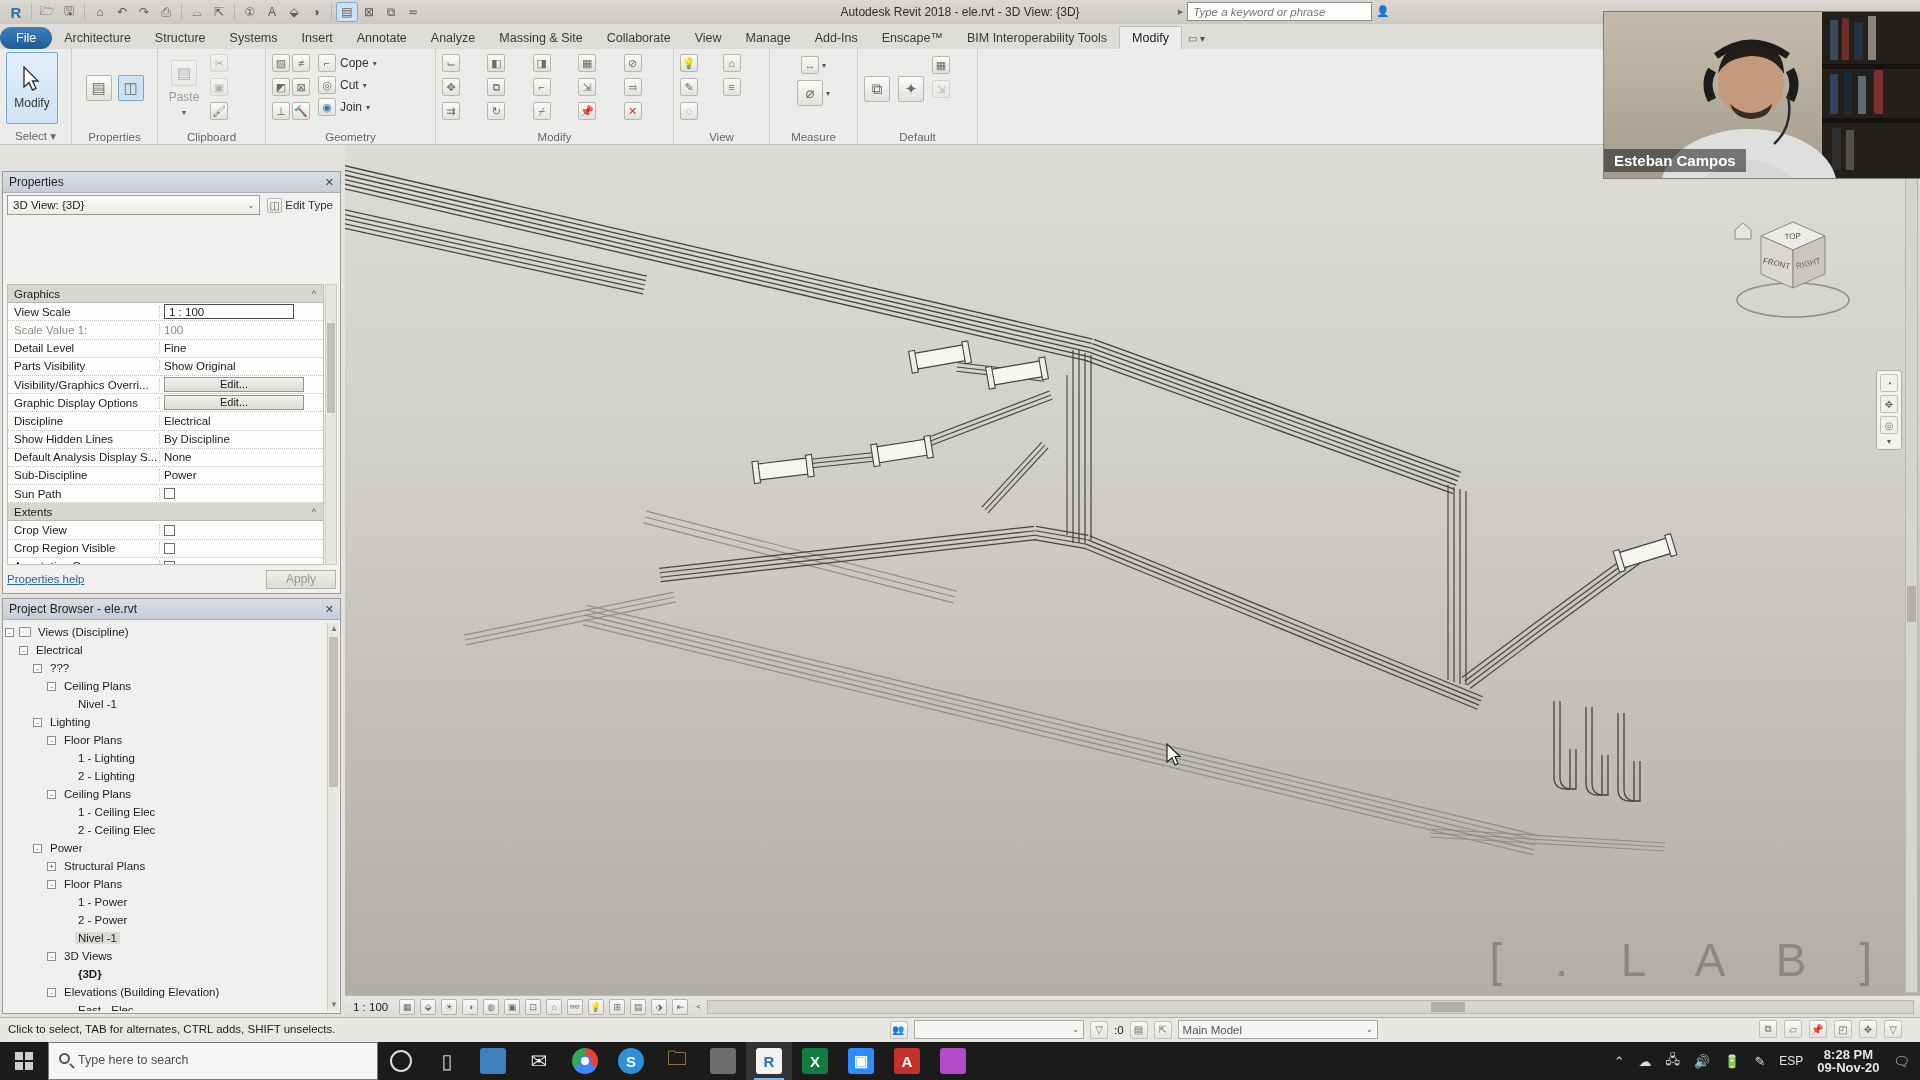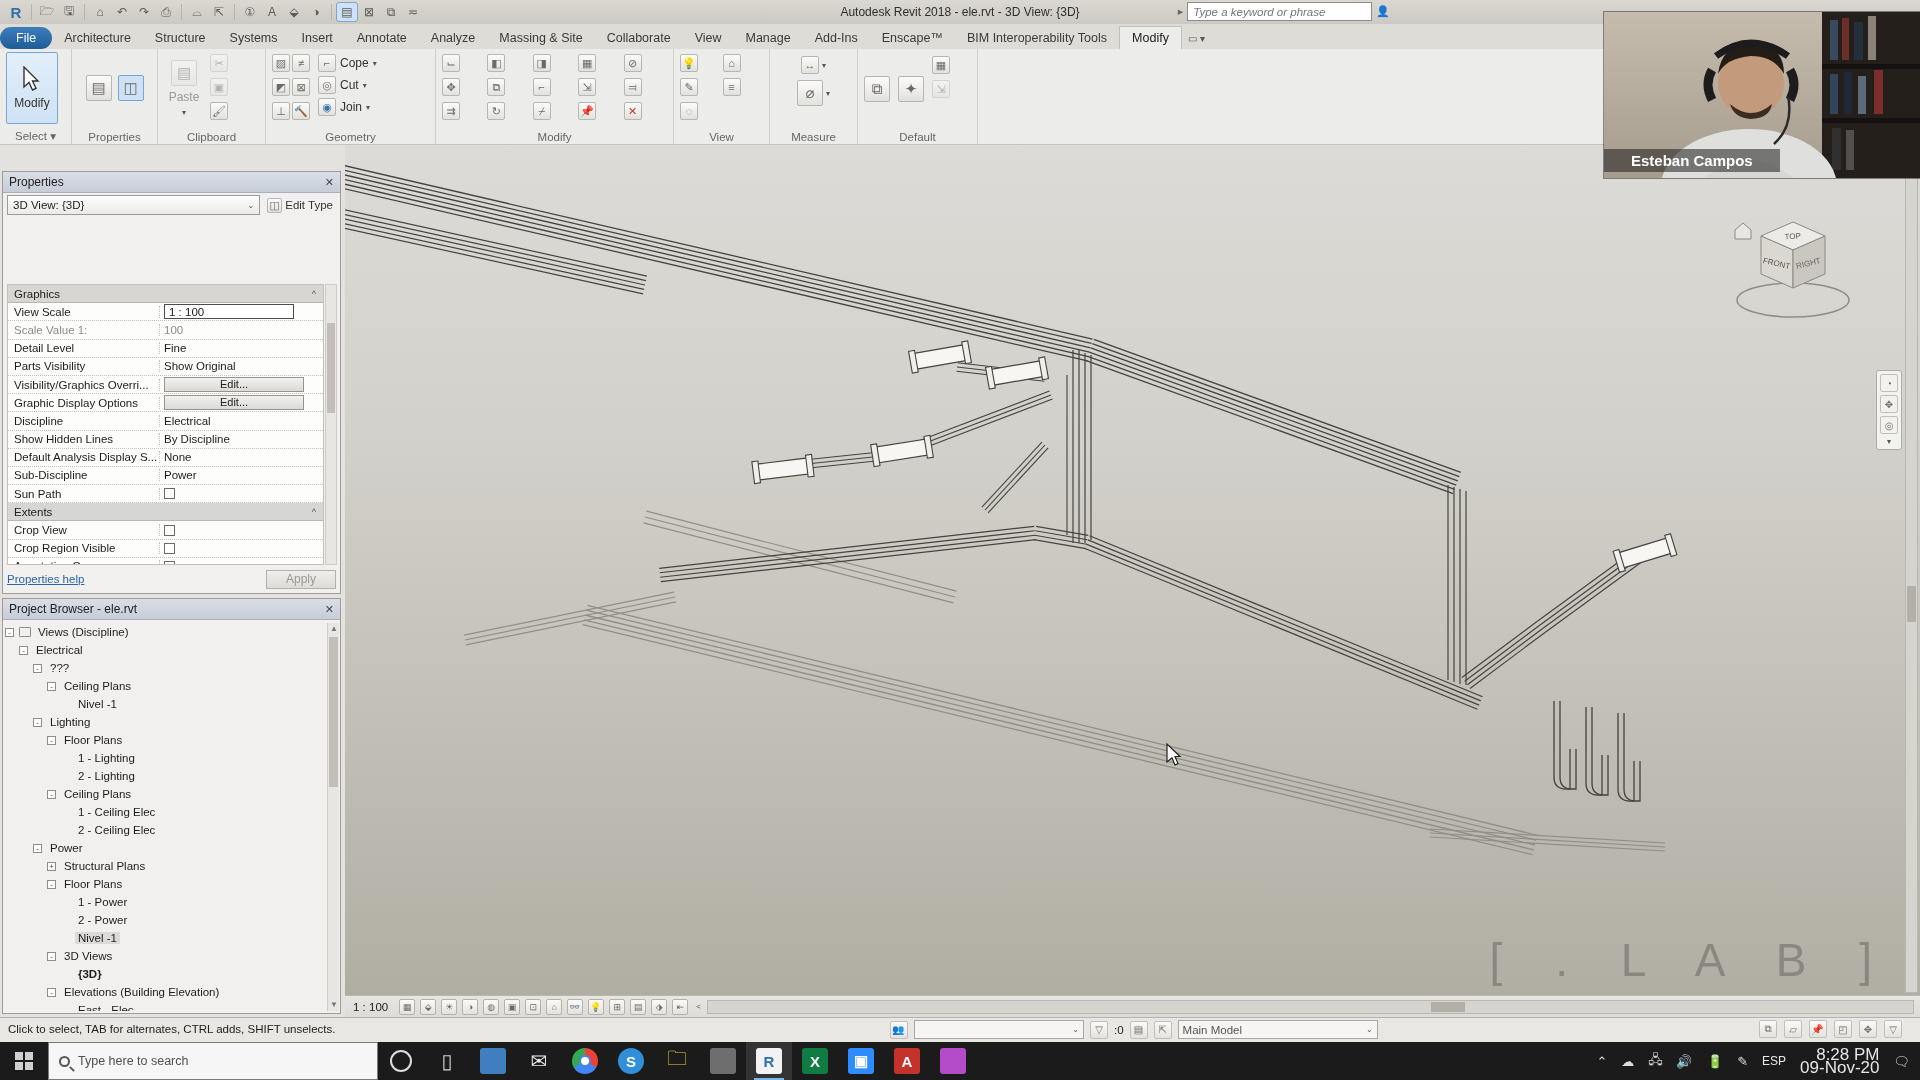--- a/index.html
+++ b/index.html
@@ -130,38 +130,38 @@
     align-items:center; justify-content:space-between; padding:0 4px; color:#555; }
   .sicon { width:18px; height:18px; border:1px solid #c2bfba; background:linear-gradient(#fafaf8,#e4e2dd);
     display:flex; align-items:center; justify-content:center; font-size:10px; color:#6b6b69; border-radius:2px; }
   #status-right { position:absolute; right:18px; top:2px; display:flex; gap:7px; }
 
   
   #taskbar { position:absolute; left:0; top:1042px; width:1920px; height:38px; background:#1b1b1b; display:flex; align-items:center; }
   #start-btn { width:48px; height:38px; display:flex; align-items:center; justify-content:center; }
   .winlogo { display:grid; grid-template-columns:8px 8px; grid-template-rows:8px 8px; gap:1.5px; }
   .winlogo span { background:#cfcfcf; }
-  #tb-search { width:330px; height:38px; background:#f6f6f6; border:1px solid #7a7a7a; display:flex; align-items:center;
-    gap:8px; padding:0 10px; font-size:12.5px; color:#4f4f4f; }
+  #tb-search { width:330px; height:38px; background:#f6f6f6; border:1px solid #7a7a7a; display:flex; align-items:flex-start;
+    gap:8px; padding:10px 10px; font-size:12.5px; color:#4f4f4f; }
   #tb-search .mag { width:11px; height:11px; border:2px solid #555; border-radius:50%; position:relative; }
   #tb-search .mag::after { content:""; position:absolute; width:6px; height:2px; background:#555; transform:rotate(45deg); left:8px; top:10px; }
   .tb-app { width:46px; height:38px; display:flex; align-items:center; justify-content:center; position:relative; }
   .tb-app.active { background:#333; }
   .tb-app.active::after { content:""; position:absolute; bottom:0; left:8px; right:8px; height:2px; background:#76b9ed; }
   .app-sq { width:26px; height:26px; border-radius:3px; display:flex; align-items:center; justify-content:center;
     font-size:15px; font-weight:bold; color:#fff; }
   #tray { margin-left:auto; display:flex; align-items:center; gap:14px; padding-right:10px; color:#e6e6e6; font-size:12px; }
   #tray .glyph { font-size:13px; color:#ddd; }
-  #clock { text-align:right; font-size:17px; line-height:13px; }
+  #clock { text-align:center; font-size:13px; line-height:13px;font-weight:bold; }
 
   
   #webcam { position:absolute; left:1604px; top:12px; width:316px; height:166px; background:#b9afa2; overflow:hidden;
     box-shadow:0 0 0 1px #14141477; }
   #webcam-name { position:absolute; left:0; bottom:6px; background:rgba(30,30,30,.55); color:#fff;
-    font-size:15px; font-weight:bold; padding:3px 27px; }
+    font-size:15px; font-weight:bold; padding:3px 10px; }
 
   .noselect { user-select:none; }
 </style>
 </head>
 <body>
 
 <div id="app" class="noselect">
 
   <div id="titlebar">
     <div id="qat">

